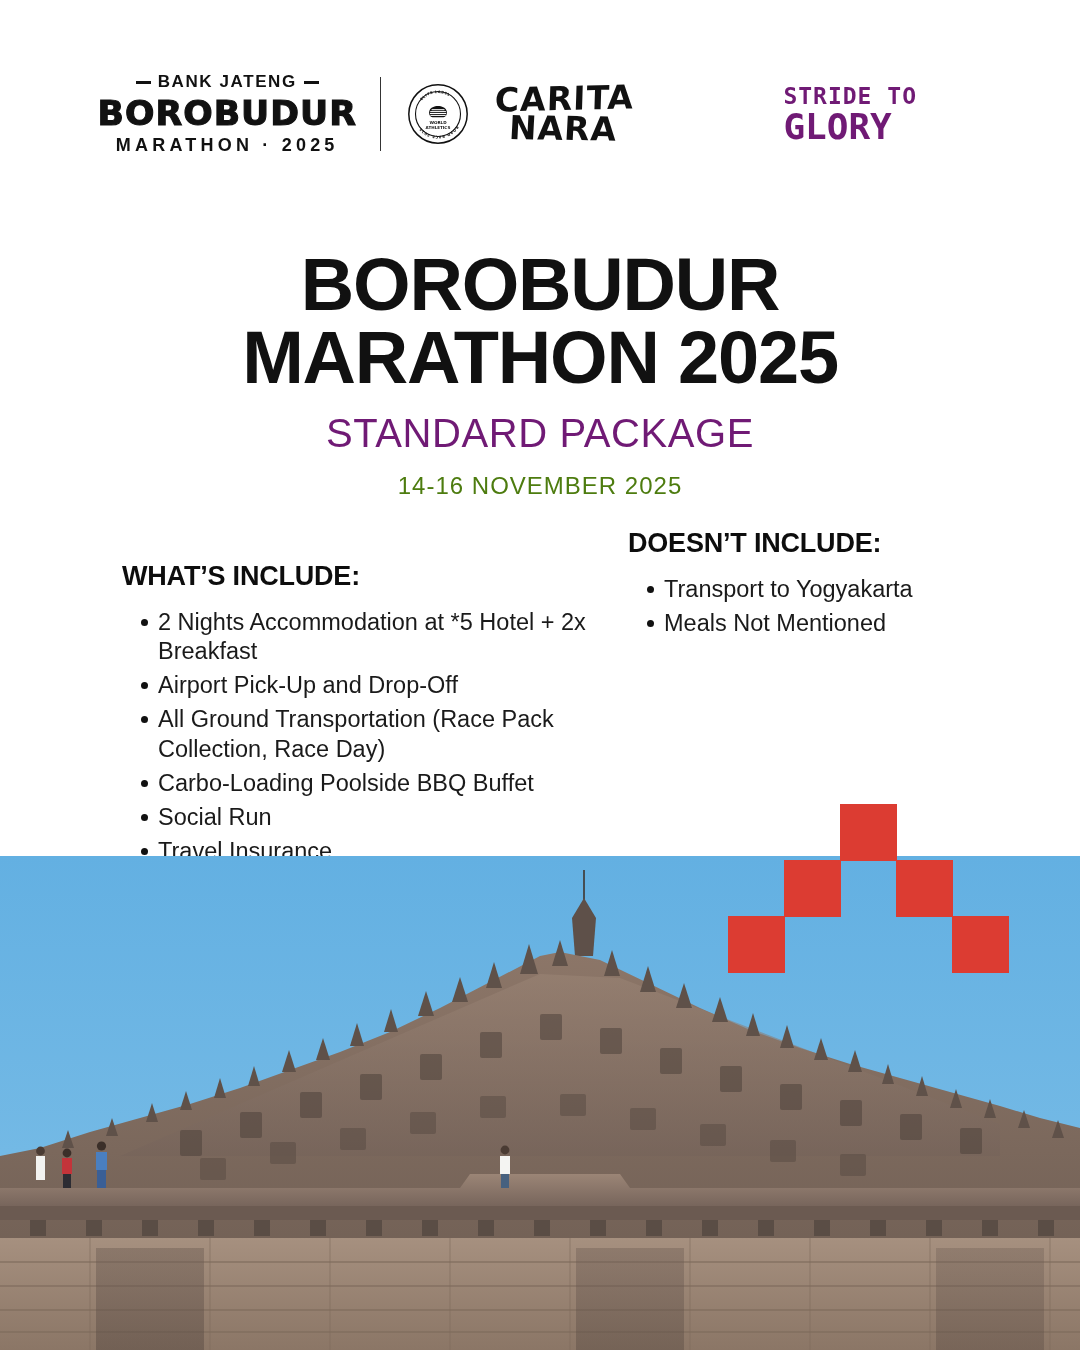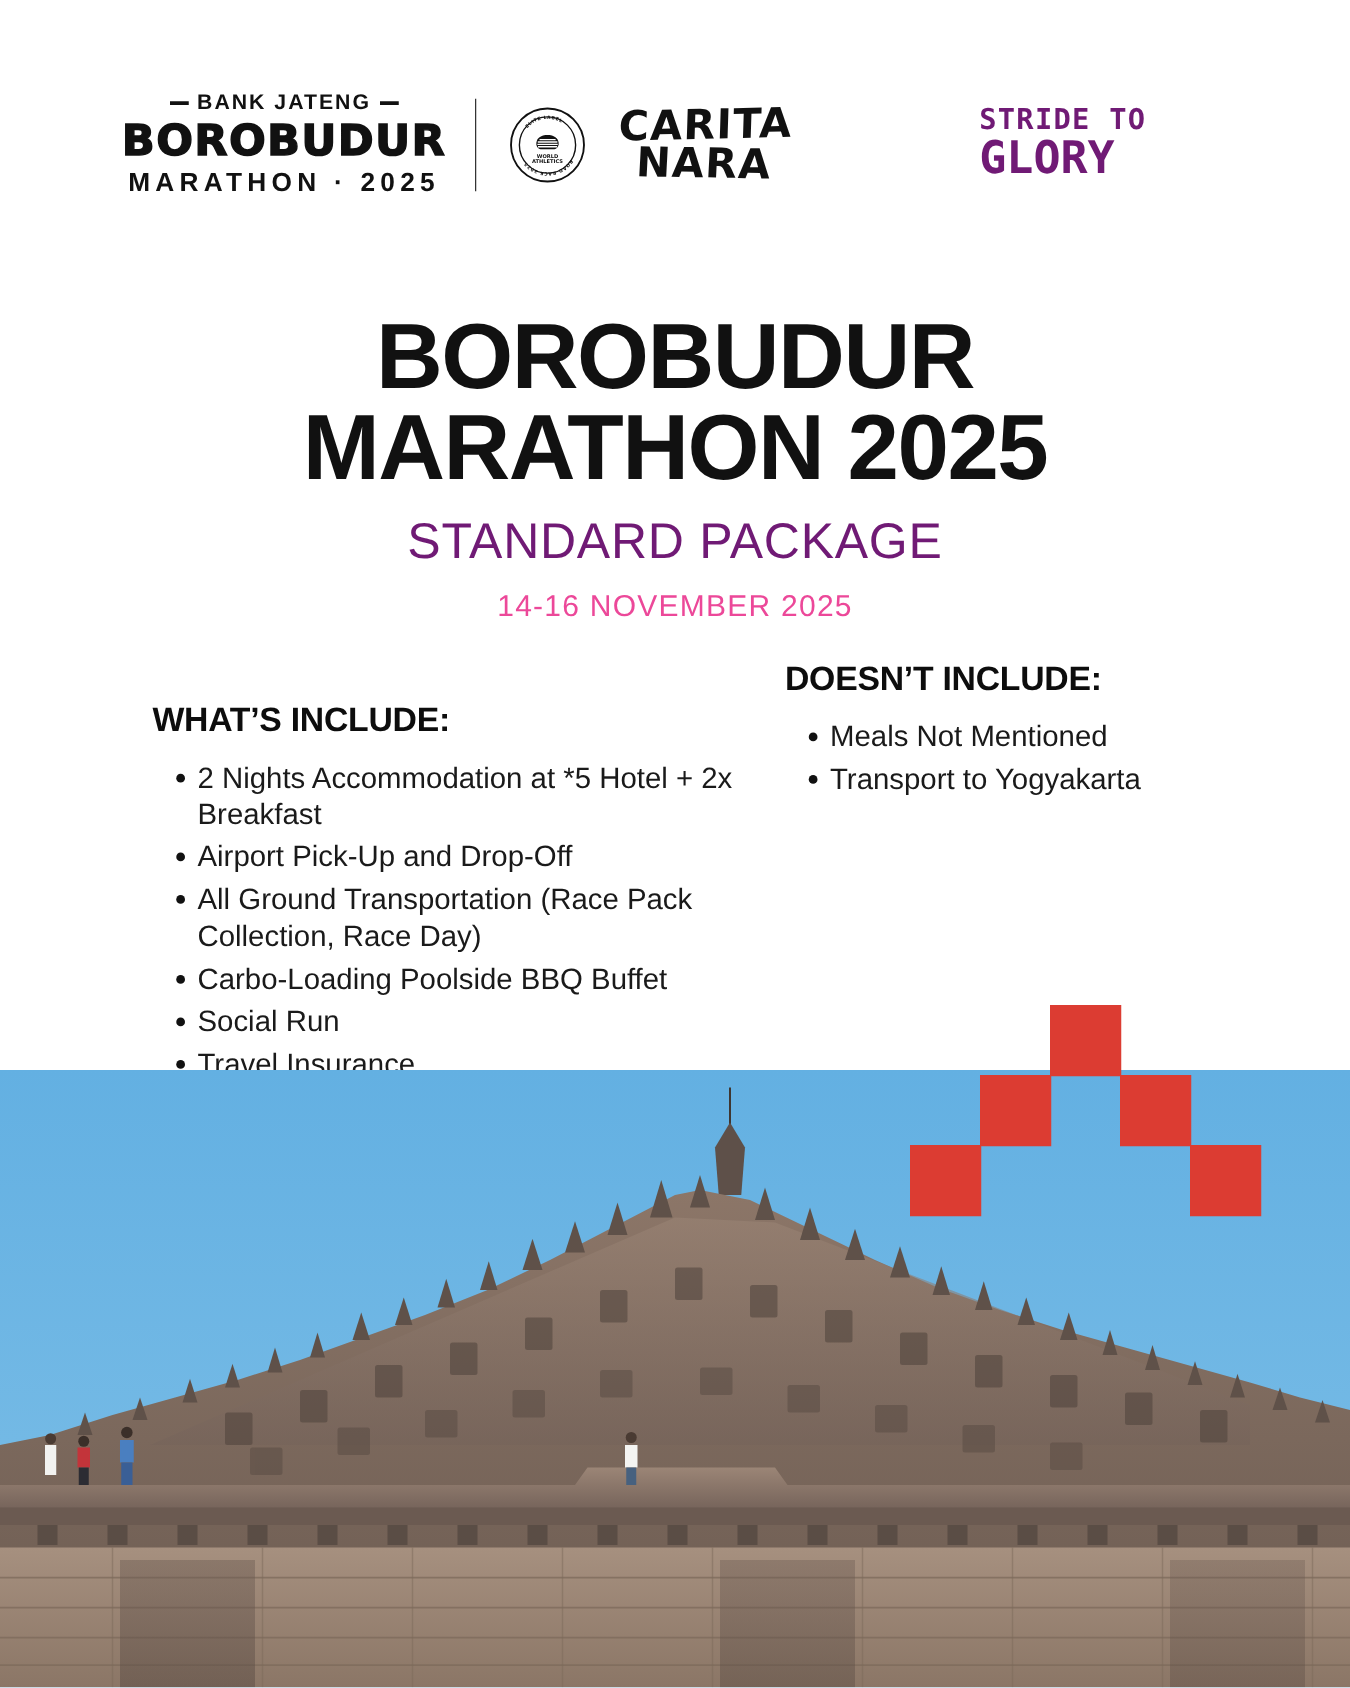--- a/index.html
+++ b/index.html
@@ -30,21 +30,21 @@
   }
   .bj-dash { width:15px; height:3px; background:#111; display:block; }
   .bj-main {
     font-size:34px; font-weight:bold; letter-spacing:1px;
     line-height:1.06; margin-top:3px;
     transform:scaleX(1.02);
     font-family:"DejaVu Sans", sans-serif;
     -webkit-text-stroke:1.1px #111;
   }
   .bj-sub {
-    font-size:21px; font-weight:bold; letter-spacing:4.2px;
+    font-size:18px; font-weight:bold; letter-spacing:4.2px;
     margin-top:4px; white-space:nowrap;
   }
 
   .divider {
     width:1px; height:74px; background:#111;
     margin:0 26px; opacity:.85;
   }
 
   
   .wa-seal { position:relative; width:62px; height:62px; }
@@ -82,21 +82,21 @@
     line-height:.99;
     letter-spacing:-1.2px;
     color:#111;
   }
   .subtitle {
     font-size:40px; font-weight:normal; letter-spacing:.6px;
     margin-top:16px; color:#701a75;
   }
   .dates {
     font-size:24px; font-weight:normal; letter-spacing:1px;
-    margin-top:16px; color:#ec4899;
+    margin-top:16px; color:#4d7c0f;
   }
 
   
   .lists { position:absolute; top:528px; left:0; width:1080px; }
   .col-left { position:absolute; left:122px; top:0; width:470px;margin-top:33px; }
   .col-right { position:absolute; left:628px; top:0; width:400px; }
   .list-head {
     font-size:27px; font-weight:bold; letter-spacing:-.2px;
     color:#0d0d0d; margin-bottom:16px;
     font-family:"Liberation Sans", sans-serif;
@@ -203,22 +203,22 @@
       <li>All Ground Transportation (Race Pack Collection, Race Day)</li>
       <li>Carbo-Loading Poolside BBQ Buffet</li>
       <li>Social Run</li>
       <li>Travel Insurance</li>
     </ul>
   </div>
 
   <div class="col-right">
     <div class="list-head">DOESN’T INCLUDE:</div>
     <ul class="items">
+      <li>Transport to Yogyakarta</li>
       <li>Meals Not Mentioned</li>
-      <li>Transport to Yogyakarta</li>
     </ul>
   </div>
 </div>
 
 <div class="photo">
   <svg viewBox="0 0 1080 494" preserveAspectRatio="xMidYMid slice" aria-hidden="true">
     <defs>
       <linearGradient id="sky" x1="0" y1="0" x2="0" y2="1">
         <stop offset="0%" stop-color="#63b0e2"></stop>
         <stop offset="60%" stop-color="#73b9e5"></stop>

